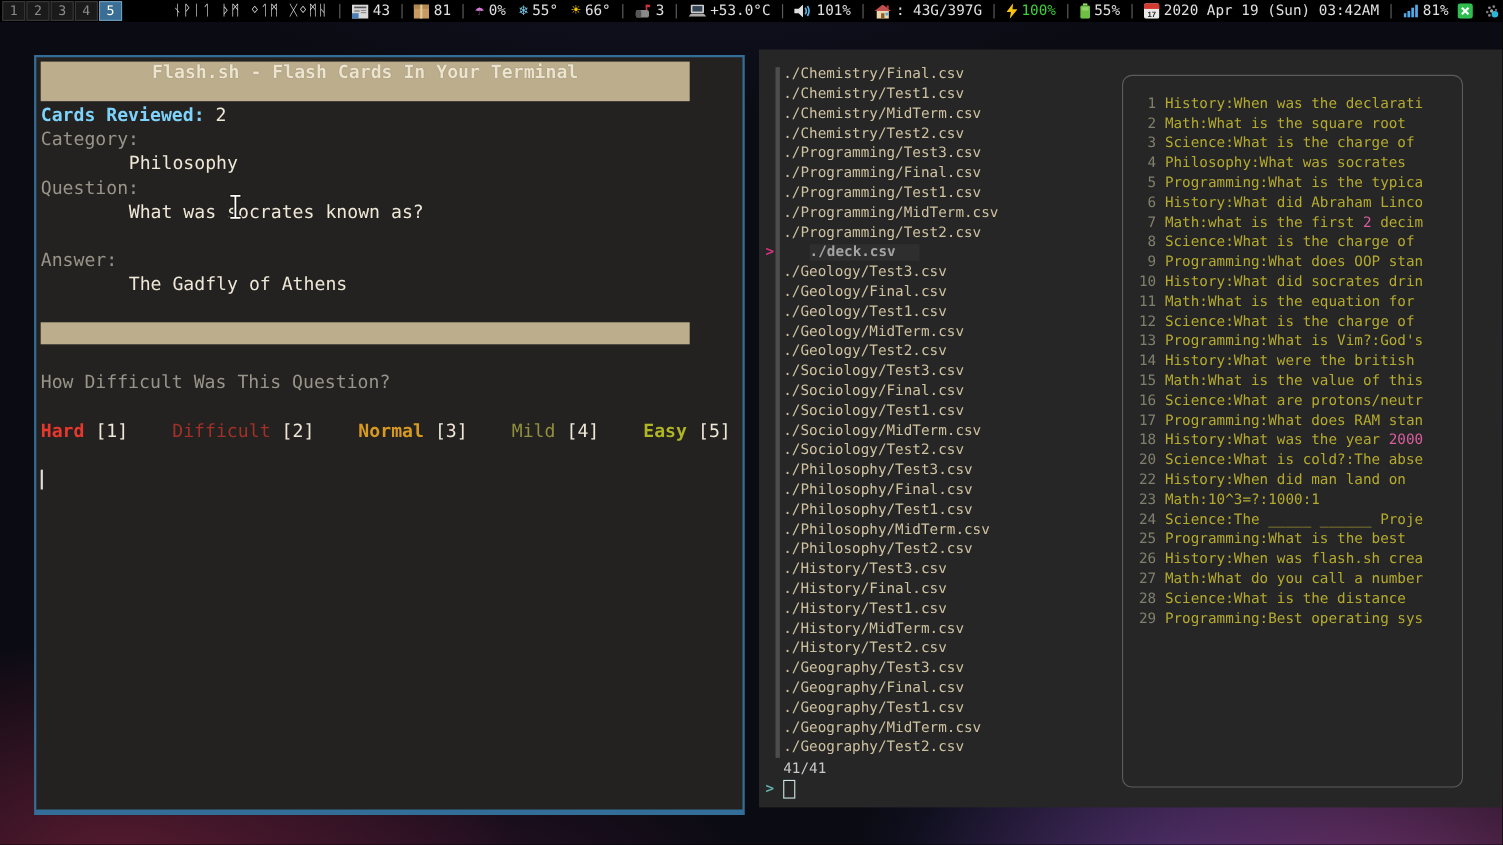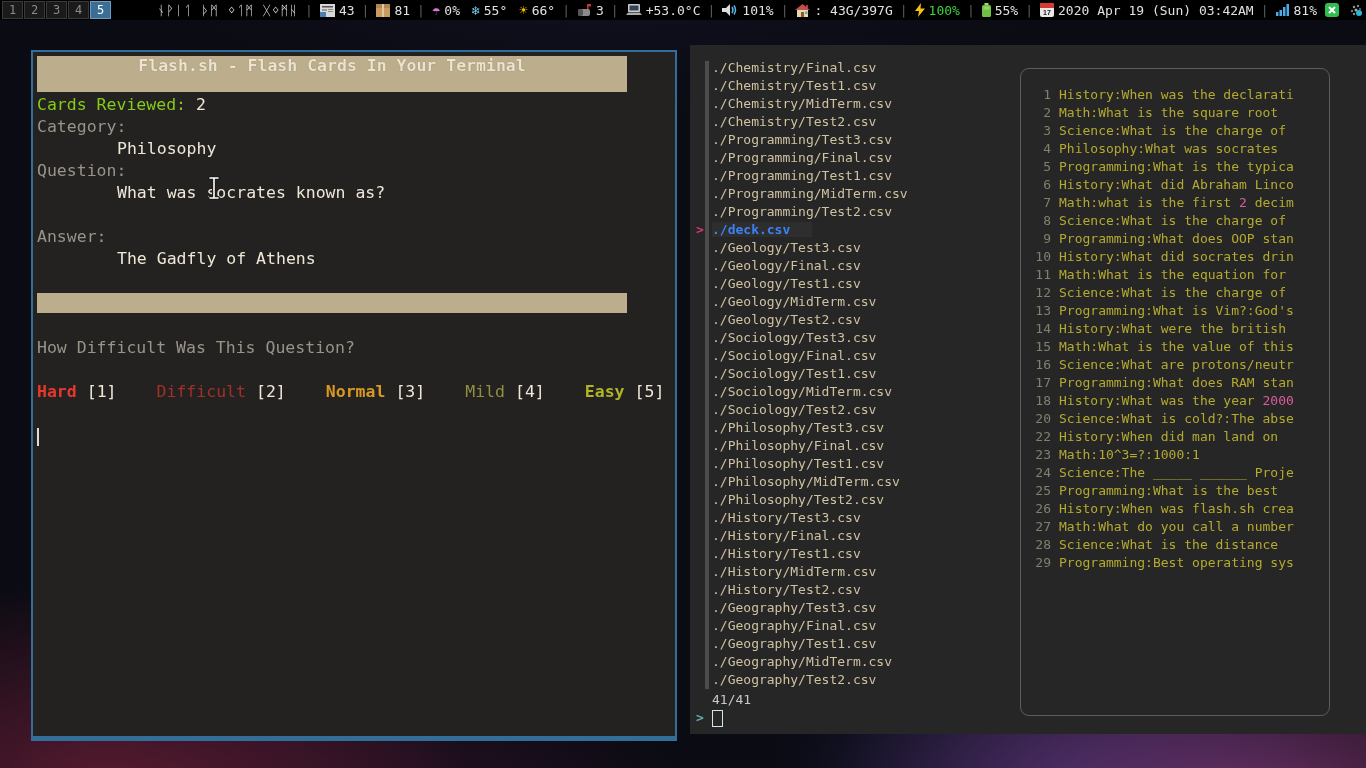--- a/index.html
+++ b/index.html
@@ -19,50 +19,50 @@
   .bar{position:absolute;left:0;top:0;width:100%;height:20px;background:#000;
        display:flex;align-items:center;font-size:13px;color:#e0e0e0;box-sizing:border-box;}
   .ws-wrap{display:flex;align-items:center;height:100%;padding-left:2px;}
   .ws{width:19px;height:16px;margin-right:1px;display:flex;align-items:center;justify-content:center;
       background:#1a1a1a;border:1px solid #3a3a3a;color:#8a8a8a;font-size:12px;}
   .ws.active{background:#3a6e94;border-color:#6a9cbd;color:#ffffff;}
   .bar-status{margin-left:auto;display:flex;align-items:center;height:100%;padding-right:3px;white-space:nowrap;}
   .sep{color:#5a5a5a;margin:0 7px;}
   .bar-item{display:inline-flex;align-items:center;gap:4px;}
   .bar-item svg{display:block;}
-  .runes{color:#e8e8e8;letter-spacing:1px;}
+  .runes{color:#e8e8e8;letter-spacing:1px;font-family:Liberation Mono, monospace;}
   .green-text{color:#3dd13d;}
   .glyph-umbrella{color:#d678d6;font-size:14px;}
   .glyph-snow{color:#7ad0f0;font-size:13px;}
   .glyph-sun{color:#f3c300;font-size:14px;}
   .wpad{margin-right:8px;}
   
   .win-flash{position:absolute;left:31px;top:50px;width:646px;height:691px;
     background:#242220;border:2px solid #336e99;border-bottom-width:5px;box-sizing:border-box;
     font-size:16.5px;line-height:22px;color:#efe8d8;}
   .flash-inner{padding:2px 0 0 4px;}
   .titlebar{width:590px;height:36px;background:#bcae8d;color:#ece4cf;text-align:center;
     font-weight:bold;line-height:20px;margin:2px 0 2px 0;text-shadow:0 0 1px #7a6f55;}
   .line{height:22px;white-space:pre;}
   .lbl{color:#99948a;}
-  .orange{color:#84cc16;font-weight:normal;}
+  .orange{color:#7dd3fc;font-weight:bold;}
   .ind{padding-left:80px;}
   .tanbar{width:590px;height:20px;background:#bcae8d;margin-top:1px;}
   .tanbar-line{height:22px;}
   .diff-opt{margin-right:40px;}
   .diff-key{margin-left:10px;color:#efe8d8;}
   .caret{display:inline-block;width:2px;height:18px;background:#dcdcdc;vertical-align:middle;}
   
   .win-fzf{position:absolute;left:690px;top:45px;width:781px;height:689px;background:#262626;
     box-sizing:border-box;font-size:13px;color:#cfc2a0;}
   .fzf-scrollbar{position:absolute;left:15px;top:16px;width:4px;height:628px;background:#4d4d4d;}
   .fzf-list{position:absolute;left:6px;top:14px;}
   .fzf-row{height:18px;line-height:18px;white-space:pre;}
   .gutter{display:inline-block;width:16px;color:#d6367f;font-weight:bold;position:relative;}
-  .fzf-row.sel .fname{color:#3b82f6;font-weight:bold;background:#2e2e2e;padding-right:22px;}
+  .fzf-row.sel .fname{color:#a3a3a3;font-weight:bold;background:#2e2e2e;padding-right:22px;margin-left:24px;}
   .fzf-counter{position:absolute;left:22px;top:646px;height:18px;line-height:18px;color:#c8c8c8;}
   .fzf-prompt{position:absolute;left:6px;top:664px;height:18px;line-height:18px;}
   .fzf-prompt .pr{color:#63b0aa;font-weight:bold;display:inline-block;width:16px;}
   .cursor-block{display:inline-block;width:9px;height:15px;border:1px solid #cfe8e4;vertical-align:middle;}
   .preview{position:absolute;left:330px;top:23px;width:310px;height:648px;border:1px solid #5c5c5c;
     border-radius:9px;box-sizing:border-box;padding:17px 0 0 12px;overflow:hidden;}
   .prev-row{height:18px;line-height:18px;white-space:pre;color:#b4aa30;}
   .pnum{display:inline-block;width:18px;text-align:right;color:#80806e;margin-right:8px;}
   .phl{color:#d85f9f;}
   

